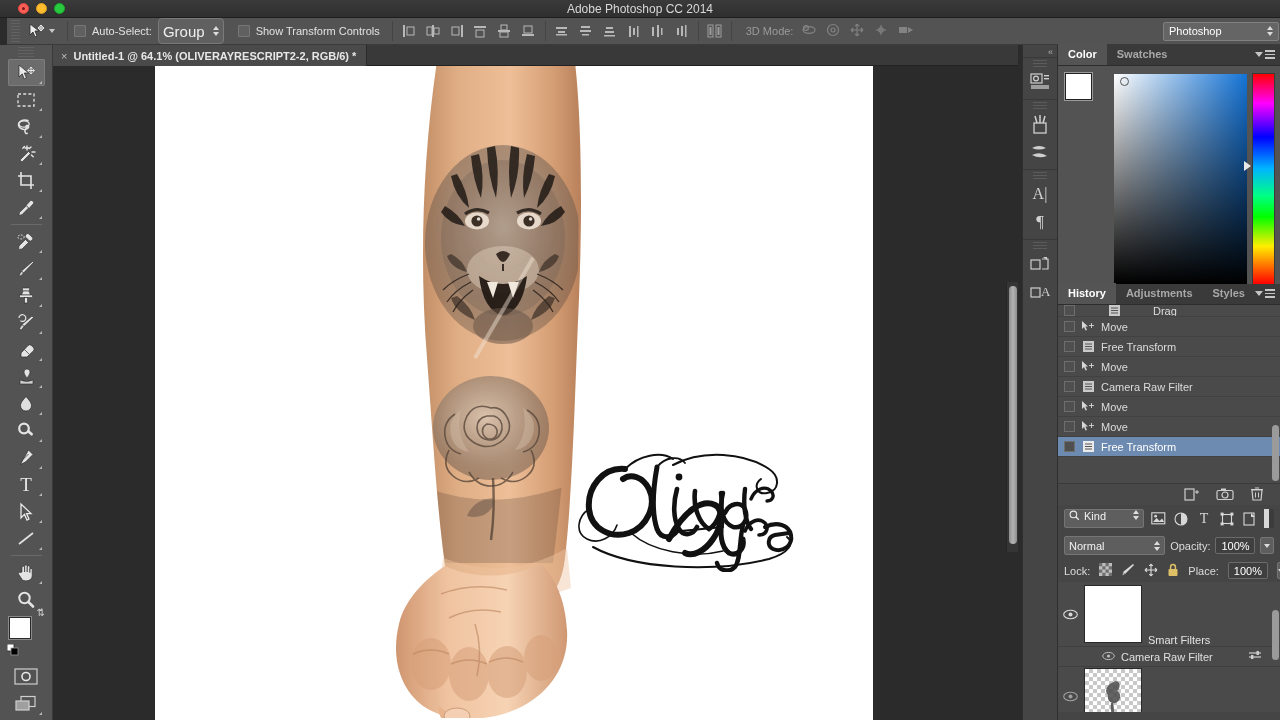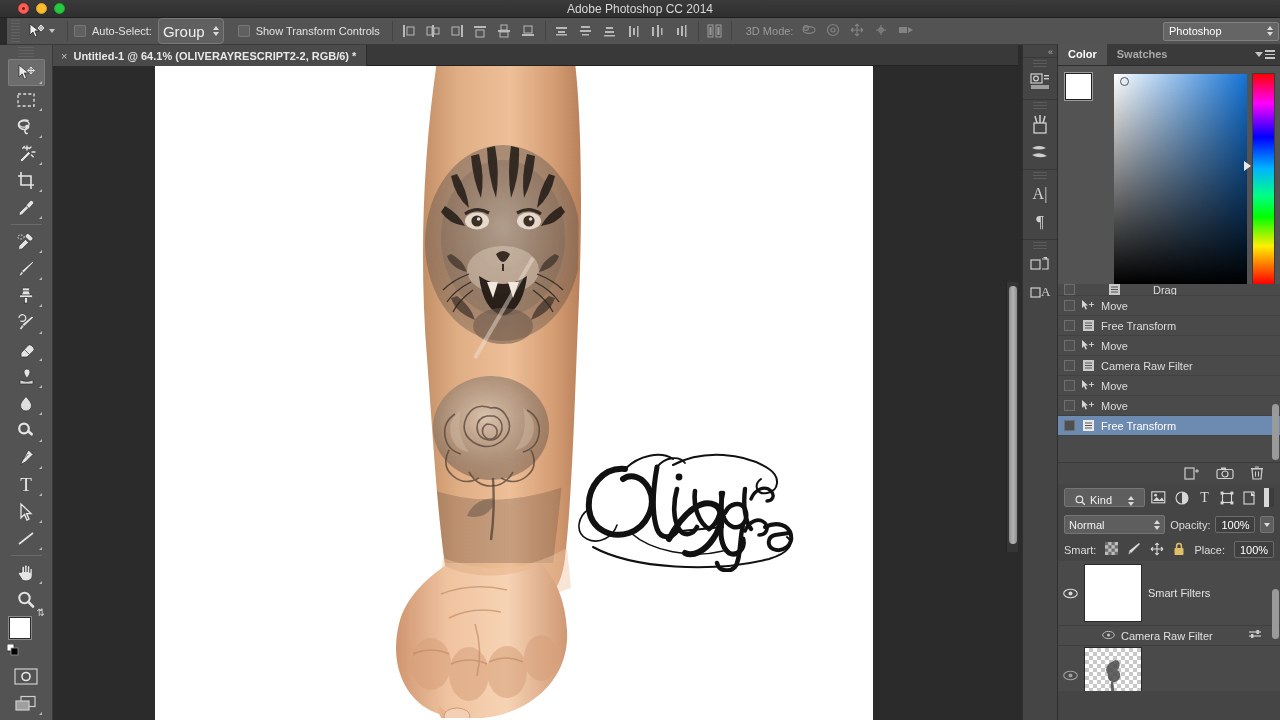--- a/index.html
+++ b/index.html
@@ -207,21 +207,21 @@
   .panel-footer {
     height: 22px; background:#484848; border-top:1px solid #3a3a3a;
     display:flex; align-items:center; justify-content:flex-end; gap:16px; padding-right: 16px;
   }
 
   
   .layers-panel { background:#454545; }
   .lp-row { display:flex; align-items:center; gap:5px; padding: 4px 6px; }
   .lp-kind {
     height: 19px; width: 88px; background:#5e5e5e; border:1px solid #757575;
-    border-radius:2px; display:flex;align-items:flex-end;gap:4px;padding:0 10px;
+    border-radius:2px; display:flex;align-items:flex-start;gap:4px;padding:0 4px;
     font-size:11px;color:#f0f0f0;
   }
   .lp-filtic{width:20px;height:19px;display:flex;align-items:center;justify-content:center;}
   .lp-toggle{width:11px;height:19px;background:linear-gradient(to right,#d8d8d8 50%,#3c3c3c 50%);}
   .blend-select{
     height:19px;width:105px;background:#5e5e5e;border:1px solid #757575;border-radius:2px;
     display:flex;align-items:center;justify-content:space-between;padding:0 4px;
     font-size:11px;color:#f0f0f0;text-align:right;
   }
   .opa-box{
@@ -900,20 +900,33 @@
       <div class="cp-field">
         <span class="cp-marker"></span>
       </div>
       <div class="cp-hue">
         <span class="cp-huemark"></span>
       </div>
     </div>
   </div>
 
   <div class="history-panel">
+    <div class="panel-tabs">
+      <div class="ptab active">History</div>
+      <div class="ptab">Adjustments</div>
+      <div class="ptab">Styles</div>
+      <div class="pmenu">
+        <span class="tri"></span>
+        <span class="bars">
+            <i></i>
+            <i></i>
+            <i></i>
+          </span>
+      </div>
+    </div>
 
     <div class="hist-list">
       <div class="hist-row" style="height:12px;overflow:hidden;gap:32px;">
         <span class="hist-check"></span>
         <span class="hist-ic">
           <svg width="13" height="13">
               <rect x="1" y="1" width="11" height="11" fill="#c9c9c9"></rect>
               <g stroke="#555" stroke-width="1">
                 <line x1="3" y1="4" x2="10" y2="4"></line>
                 <line x1="3" y1="6.5" x2="10" y2="6.5"></line>
@@ -1100,21 +1113,21 @@
           </span>
       </span>
       <span style="font-size:11px;color:#dcdcdc;">Opacity:</span>
       <span class="opa-box">100%</span>
       <span class="arrow-btn">
         <span style="width:0;height:0;border-left:3.5px solid transparent;border-right:3.5px solid transparent;border-top:4px solid #dcdcdc;"></span>
       </span>
     </div>
 
     <div class="lock-row">
-      <span>Smart:</span>
+      <span>Lock:</span>
       <span>
         <svg width="13" height="13">
             <rect width="13" height="13" fill="#bdbdbd"></rect>
             <g fill="#6f6f6f">
               <rect x="0" y="0" width="3.25" height="3.25"></rect>
               <rect x="6.5" y="0" width="3.25" height="3.25"></rect>
               <rect x="3.25" y="3.25" width="3.25" height="3.25"></rect>
               <rect x="9.75" y="3.25" width="3.25" height="3.25"></rect>
               <rect x="0" y="6.5" width="3.25" height="3.25"></rect>
               <rect x="6.5" y="6.5" width="3.25" height="3.25"></rect>
@@ -1141,21 +1154,21 @@
           </svg>
       </span>
       <span style="margin-left:auto;font-size:11px;color:#dcdcdc;">Place:</span>
       <span class="opa-box">100%</span>
       <span class="arrow-btn">
         <span style="width:0;height:0;border-left:3.5px solid transparent;border-right:3.5px solid transparent;border-top:4px solid #dcdcdc;"></span>
       </span>
     </div>
 
     <div class="layer-list">
-      <div class="layer-item" style="height:65px;">
+      <div class="layer-item" style="height:65px;align-items:flex-end;">
         <span class="eye">
           <svg width="15" height="11">
               <ellipse cx="7.5" cy="5.5" rx="6.8" ry="4.2" fill="none" stroke="#d8d8d8" stroke-width="1.1"></ellipse>
               <circle cx="7.5" cy="5.5" r="2" fill="#d8d8d8"></circle>
             </svg>
         </span>
         <span class="lthumb"></span>
         <span class="lname">Smart Filters</span>
       </div>
 

